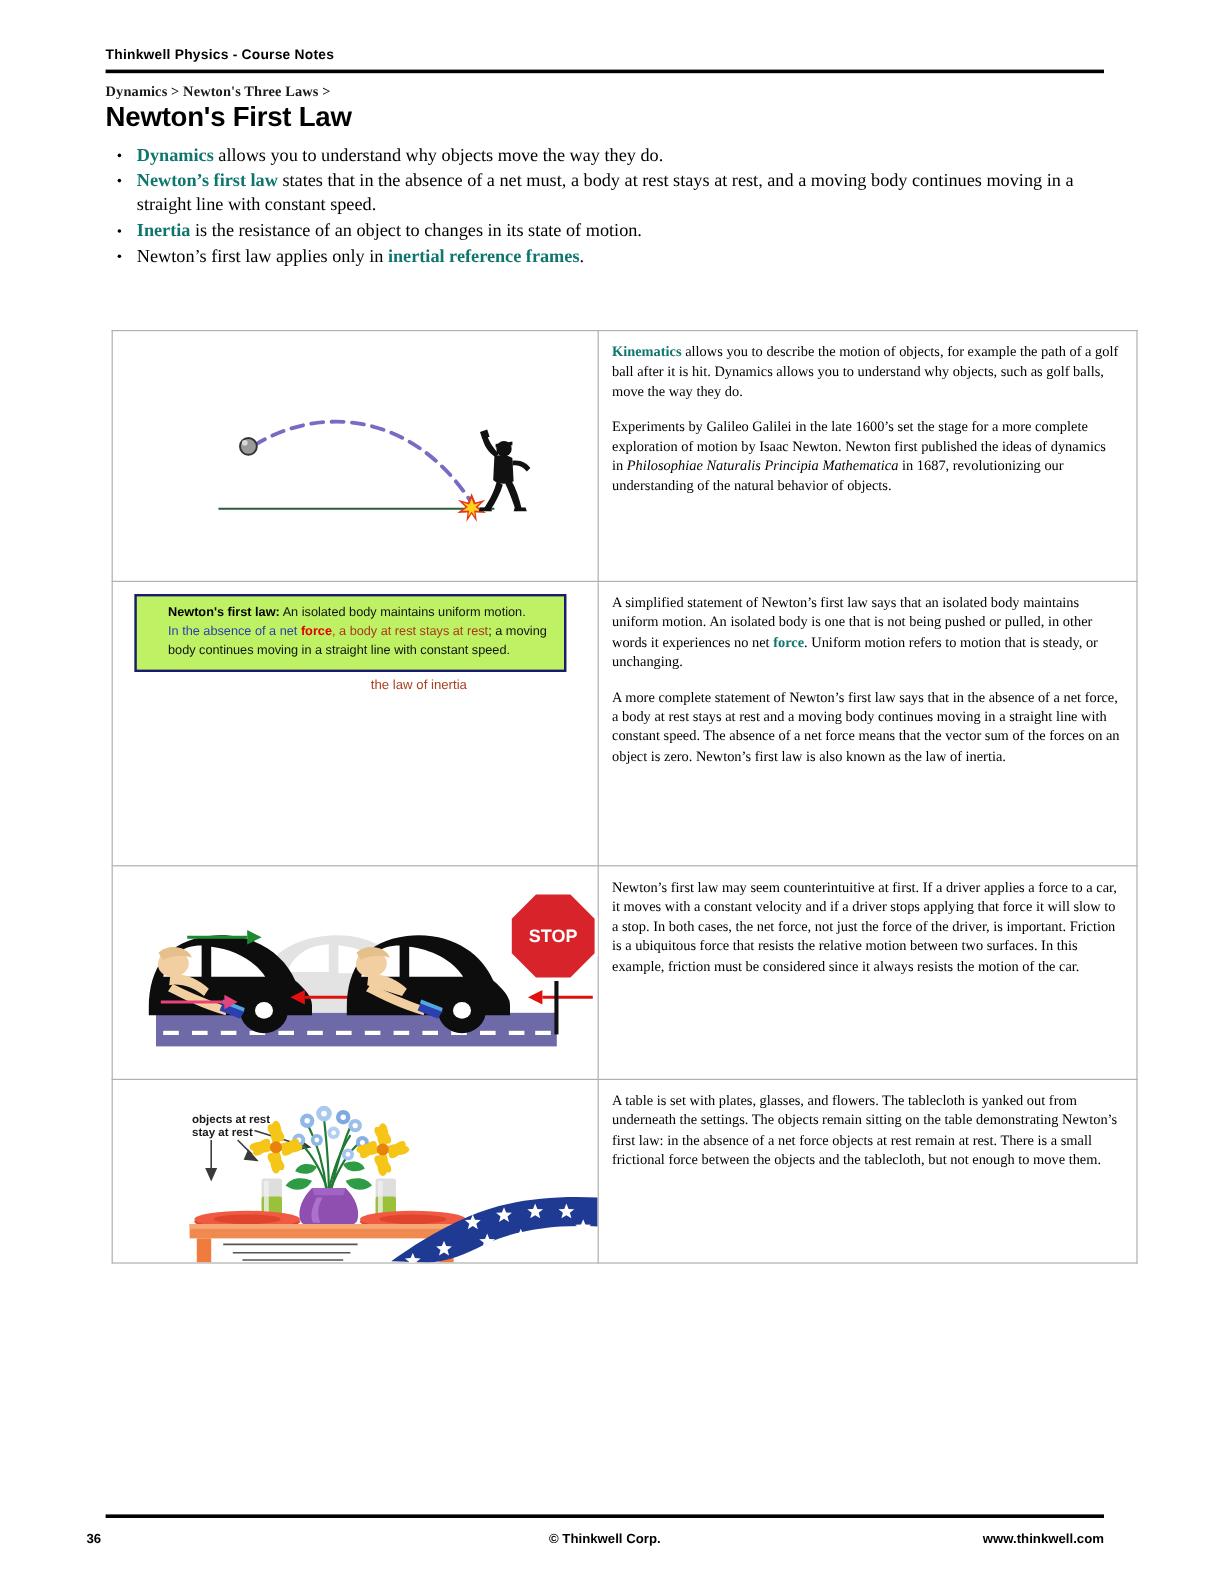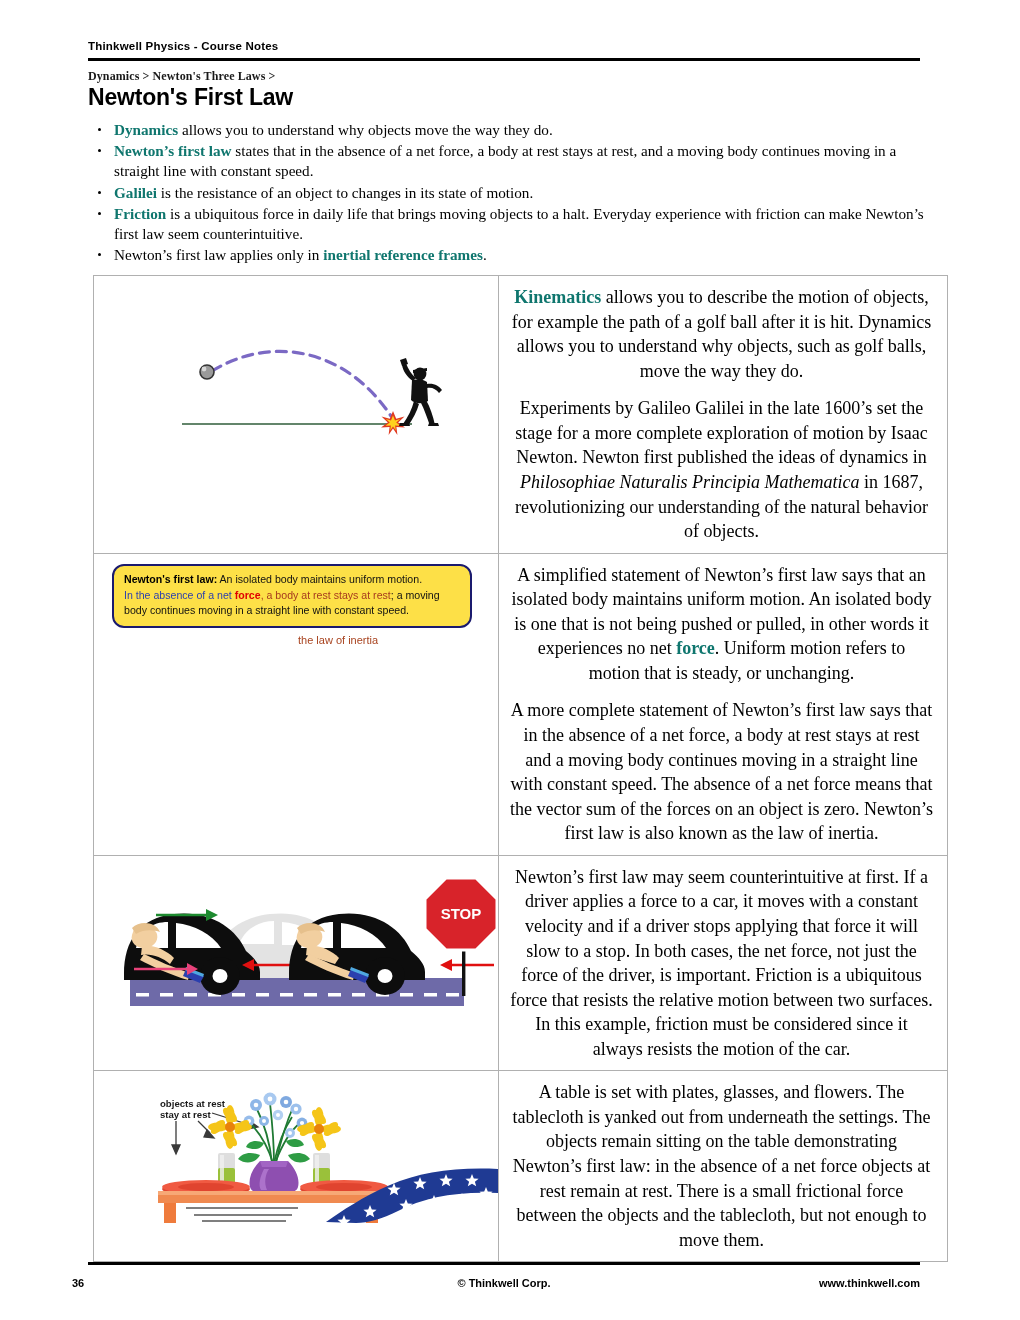--- a/index.html
+++ b/index.html
@@ -74,51 +74,50 @@
     table-layout:fixed;
   }
   .tbl td{
     border:1px solid #b0b0b0;
     vertical-align:top;
     padding:0;
   }
   td.art{ width:404px; }
   td.txt{ width:423px; padding:9px 14px 9px 11px; }
   .para{
-    font-size:18px;
+    font-size:12px;
     line-height:1.365;
     margin:0 0 13px 0;
-    text-align:center;
   }
   .para:last-child{ margin-bottom:0; }
   .ital{ font-style:italic; }
   
   .golf{ position:relative; width:404px; height:208px; }
   
   .lawbox{
     position:absolute;
     left:18px; top:10px;
     width:360px;
     border:2px solid #1a1a6e;
-    border-radius:12px;
-    background:#fde047;
-    padding:6px 10px 7px 10px;
+    border-radius:0;
+    background:#bef264;
+    padding:6px 10px 7px 26px;
     box-sizing:border-box;
     font-family:"Liberation Sans", sans-serif;
     font-size:10.6px;
     line-height:1.5;
     color:#111;
   }
   .lb-b{ font-weight:bold; color:#000; }
   .lb-blue{ color:#2b3fae; }
   .lb-red{ color:#e00000; font-weight:bold; }
   .lb-dred{ color:#a63a1e; }
   .inertia{
     position:absolute;
-    left:204px; top:80px;
+    left:215px; top:80px;
     font-family:"Liberation Sans", sans-serif;
     font-size:11px;
     color:#a8431f;
   }
   .row2art{ position:relative; width:404px; height:236px; }
   
   .row3art{ position:relative; width:404px; height:177px; }
   
   .row4art{ position:relative; width:404px; height:152px; }
   
@@ -143,23 +142,22 @@
 <div class="page">
 
   <div class="hdr">Thinkwell Physics - Course Notes</div>
   <div class="hdr-rule"></div>
 
   <div class="breadcrumb">Dynamics &gt; Newton's Three Laws &gt;</div>
   <div class="title">Newton's First Law</div>
 
   <div class="bullets">
     <div class="bullet"><span class="kw">Dynamics</span><span> allows you to understand why objects move the way they do.</span></div>
-    <div class="bullet"><span class="kw">Newton’s first law</span><span> states that in the absence of a net force, a body at rest stays at rest, and a moving body continues moving in a straight line with constant speed.</span></div>
-    <div class="bullet"><span class="kw">Galilei</span><span> is the resistance of an object to changes in its state of motion.</span></div>
-    <div class="bullet"><span class="kw">Friction</span><span> is a ubiquitous force in daily life that brings moving objects to a halt. Everyday experience with friction can make Newton’s first law seem counterintuitive.</span></div>
+    <div class="bullet"><span class="kw">Newton’s first law</span><span> states that in the absence of a net must, a body at rest stays at rest, and a moving body continues moving in a straight line with constant speed.</span></div>
+    <div class="bullet"><span class="kw">Inertia</span><span> is the resistance of an object to changes in its state of motion.</span></div>
     <div class="bullet"><span>Newton’s first law applies only in </span><span class="kw">inertial reference frames</span><span>.</span></div>
   </div>
 
   <table class="tbl">
     <tbody>
 
     <tr>
       <td class="art">
         <div class="golf">
           <svg width="404" height="208" viewBox="0 0 404 208">

